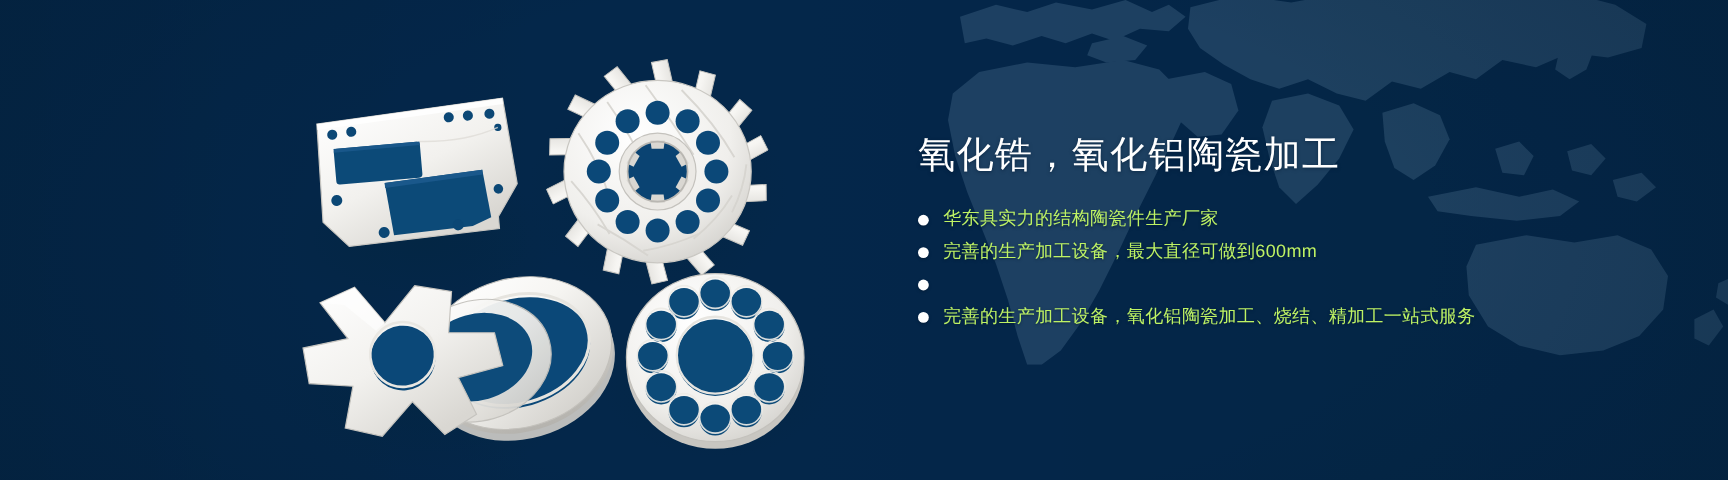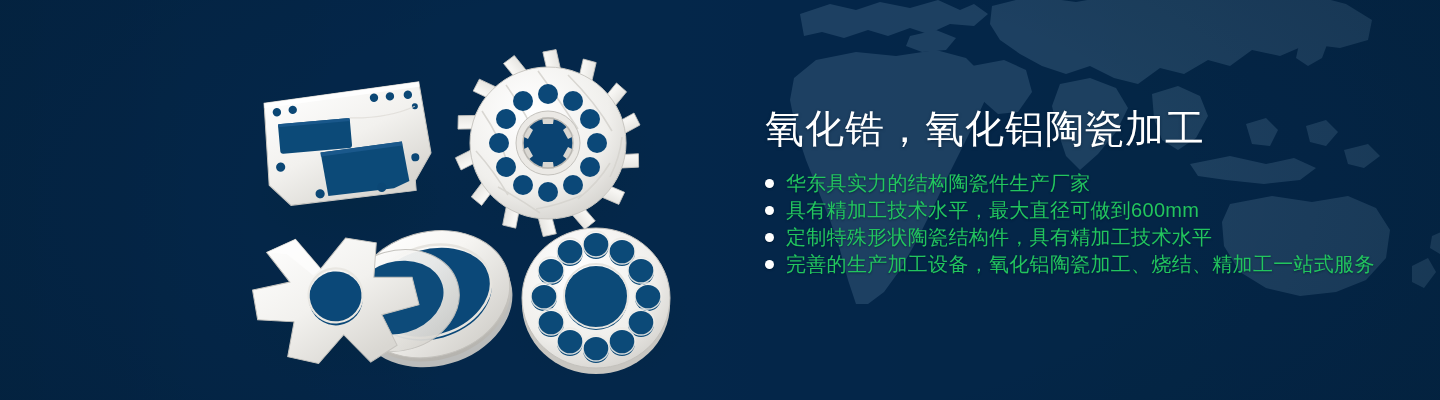--- a/index.html
+++ b/index.html
@@ -61,21 +61,21 @@
   }
   .parts svg{ width:100%; height:100%; display:block; }
 
   
   .copy{
     position:absolute;
     left:765px; top:108px;
     width:560px;
   }
   .headline{
-    font-size:39px;
+    font-size:31px;
     line-height:42px;
     letter-spacing:1px;
     color:#ffffff;
     font-weight:400;
     text-shadow:0 1px 3px rgba(0,24,48,0.55);
     white-space:nowrap;
   }
   .bullets{
     margin-top:22px;
     list-style:none;
@@ -88,23 +88,23 @@
   }
   .dot{
     width:9px; height:9px;
     border-radius:50%;
     background:#ffffff;
     flex:0 0 auto;
     margin-right:12px;
     box-shadow:0 1px 2px rgba(0,20,40,0.5);
   }
   .btext{
-    font-size:20px;
+    font-size:15px;
     line-height:20px;
-    color:#22c55e;
+    color:#bef264;
     letter-spacing:0.3px;
     text-shadow:0 1px 2px rgba(0,22,44,0.6);
     white-space:nowrap;
   }
 </style>
 </head>
 <body>
 
 <div class="banner">
 
@@ -368,25 +368,24 @@
 
   <div class="copy">
     <div class="headline">氧化锆，氧化铝陶瓷加工</div>
     <ul class="bullets">
       <li class="bullet">
         <span class="dot"></span>
         <span class="btext">华东具实力的结构陶瓷件生产厂家</span>
       </li>
       <li class="bullet">
         <span class="dot"></span>
-        <span class="btext">具有精加工技术水平，最大直径可做到600mm</span>
+        <span class="btext">完善的生产加工设备，最大直径可做到600mm</span>
       </li>
       <li class="bullet">
         <span class="dot"></span>
-        <span class="btext">定制特殊形状陶瓷结构件，具有精加工技术水平</span>
       </li>
       <li class="bullet">
         <span class="dot"></span>
         <span class="btext">完善的生产加工设备，氧化铝陶瓷加工、烧结、精加工一站式服务</span>
       </li>
     </ul>
   </div>
 
 </div>
 

